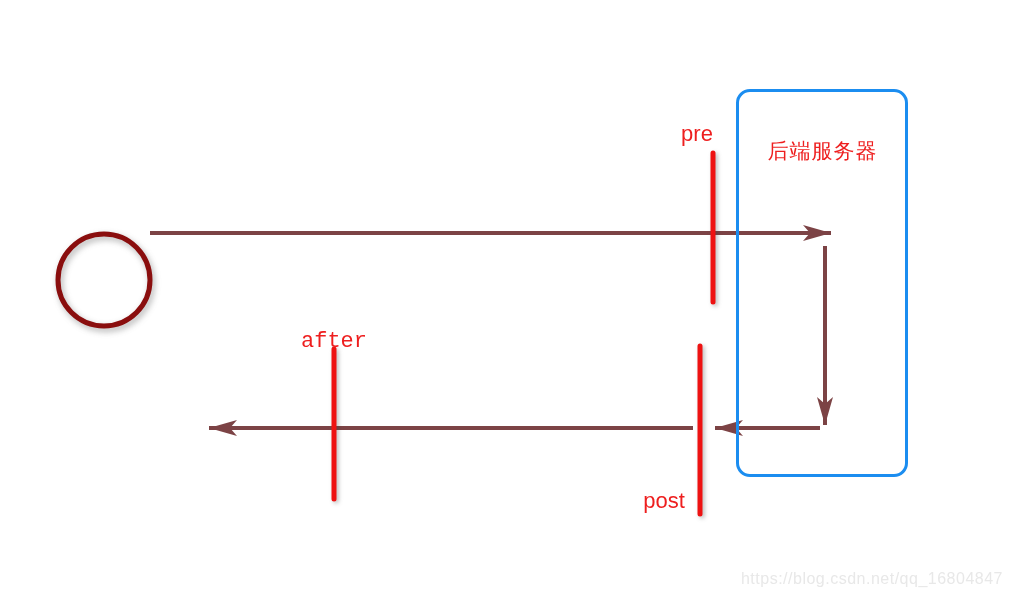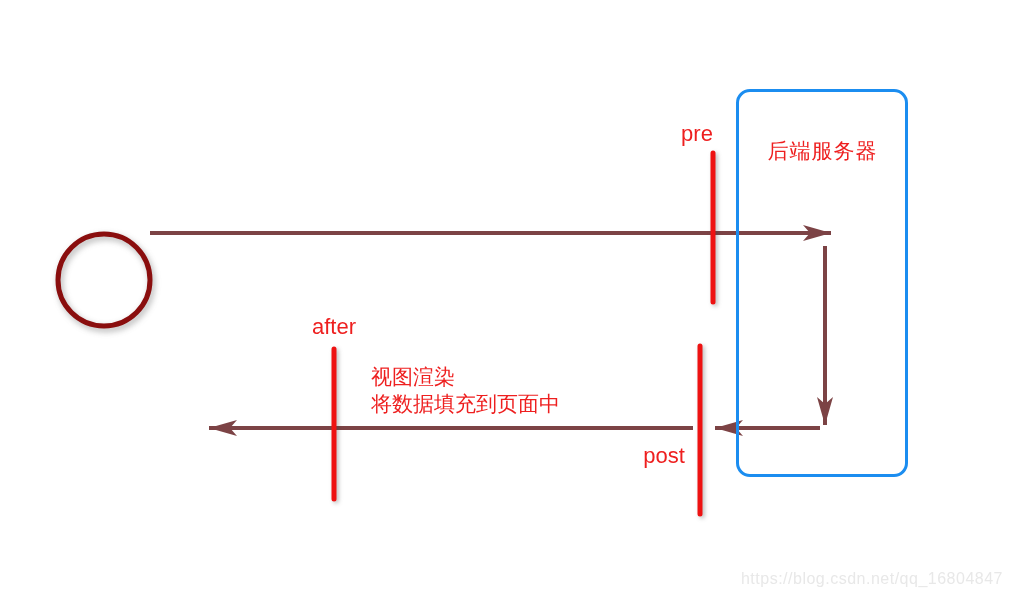--- a/index.html
+++ b/index.html
@@ -60,22 +60,22 @@
   }
   .lbl {
     position: absolute;
     color: var(--label-red, #ee1f1f);
     font-size: 22px;
     line-height: 1.1;
     white-space: nowrap;
   }
   .lbl.centered { text-align: center; }
   .pre-label    { left: 664px; top: 122px; width: 66px; }
-  .after-label  { left: 301px; top: 315px; width: 66px; }
-  .post-label   { left: 631px; top: 444px; width: 66px; }
+  .after-label  { left: 301px; top: 330px; width: 66px; font-family: Liberation Mono, monospace; }
+  .post-label   { left: 631px; top: 489px; width: 66px; }
   .server-label {
     position: absolute;
     left: 737px; top: 137px; width: 171px;
     text-align: center;
     color: var(--label-red, #ee1f1f);
     font-size: 21px;
     letter-spacing: 1px;
     white-space: nowrap;
   }
   .annotation {
@@ -122,20 +122,16 @@
     <line class="red-line" x1="700" y1="346" x2="700" y2="514"></line>
   </svg>
 
   <div class="server-box"></div>
   <div class="server-label">后端服务器</div>
 
   <div class="lbl centered pre-label">pre</div>
   <div class="lbl centered after-label">after</div>
   <div class="lbl centered post-label">post</div>
 
-  <div class="annotation">
-    <div>视图渲染</div>
-    <div>将数据填充到页面中</div>
-  </div>
 
   <div class="watermark">https://blog.csdn.net/qq_16804847</div>
 
 </div>
 
 </body></html>

